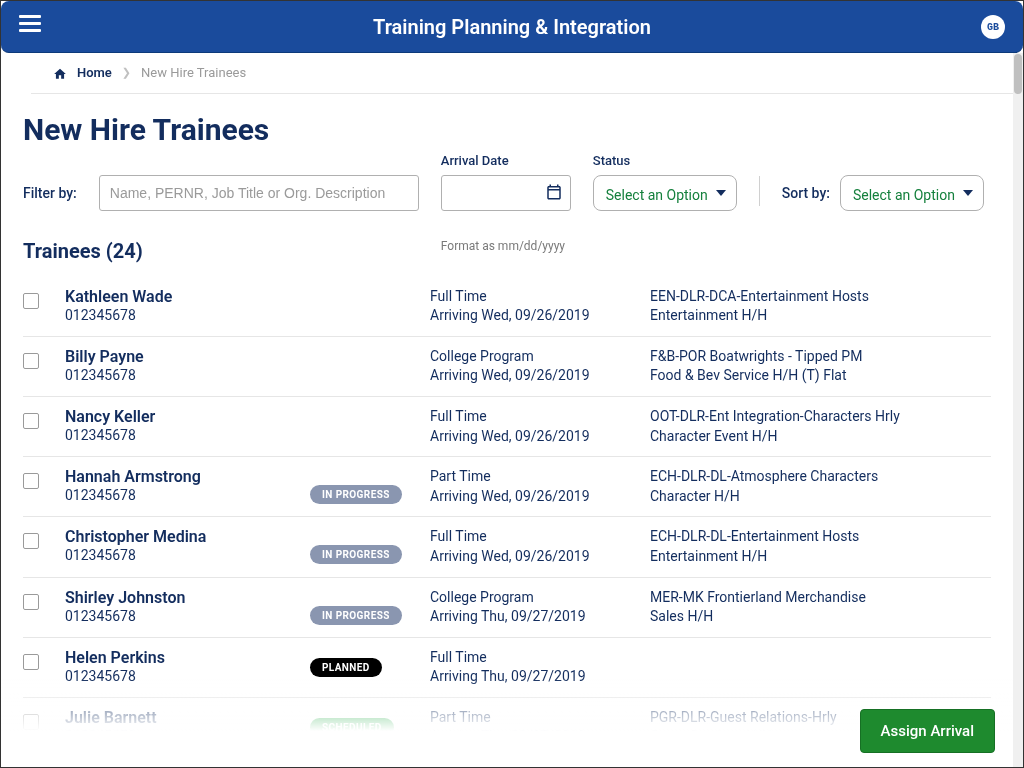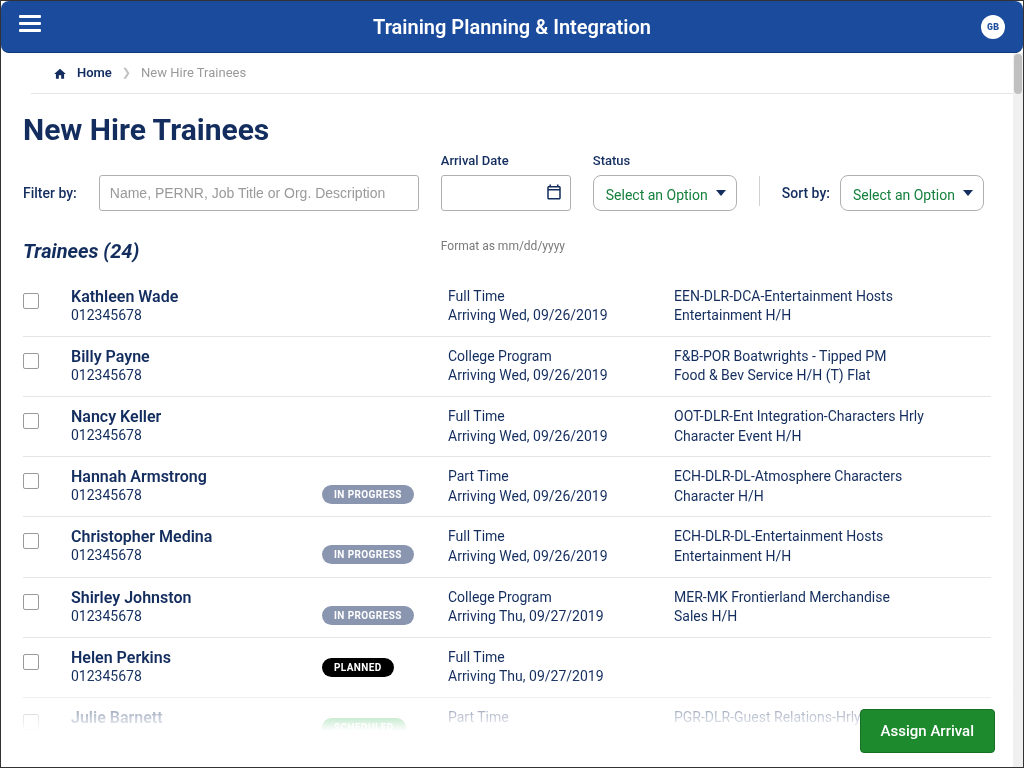--- a/index.html
+++ b/index.html
@@ -182,27 +182,26 @@
     height: 30px;
     background: #d0d0d0;
     align-self: center;
     margin-bottom: 4px;
   }
   .section-heading {
     font-size: 20px;
     font-weight: 700;
     color: #132d5e;
     margin-bottom: 14px;
-    font-style: italic;
   }
   .trainee-list { }
   .trainee-row {
     display: flex;
     align-items: flex-start;
-    gap: 6px;
+    gap: 0;
     border-bottom: 1px solid #e6e6e6;
     padding: 10px 0;
   }
   .checkbox-cell {
     width: 42px;
     padding-top: 6px;
   }
   .checkbox {
     width: 16px;
     height: 16px;

